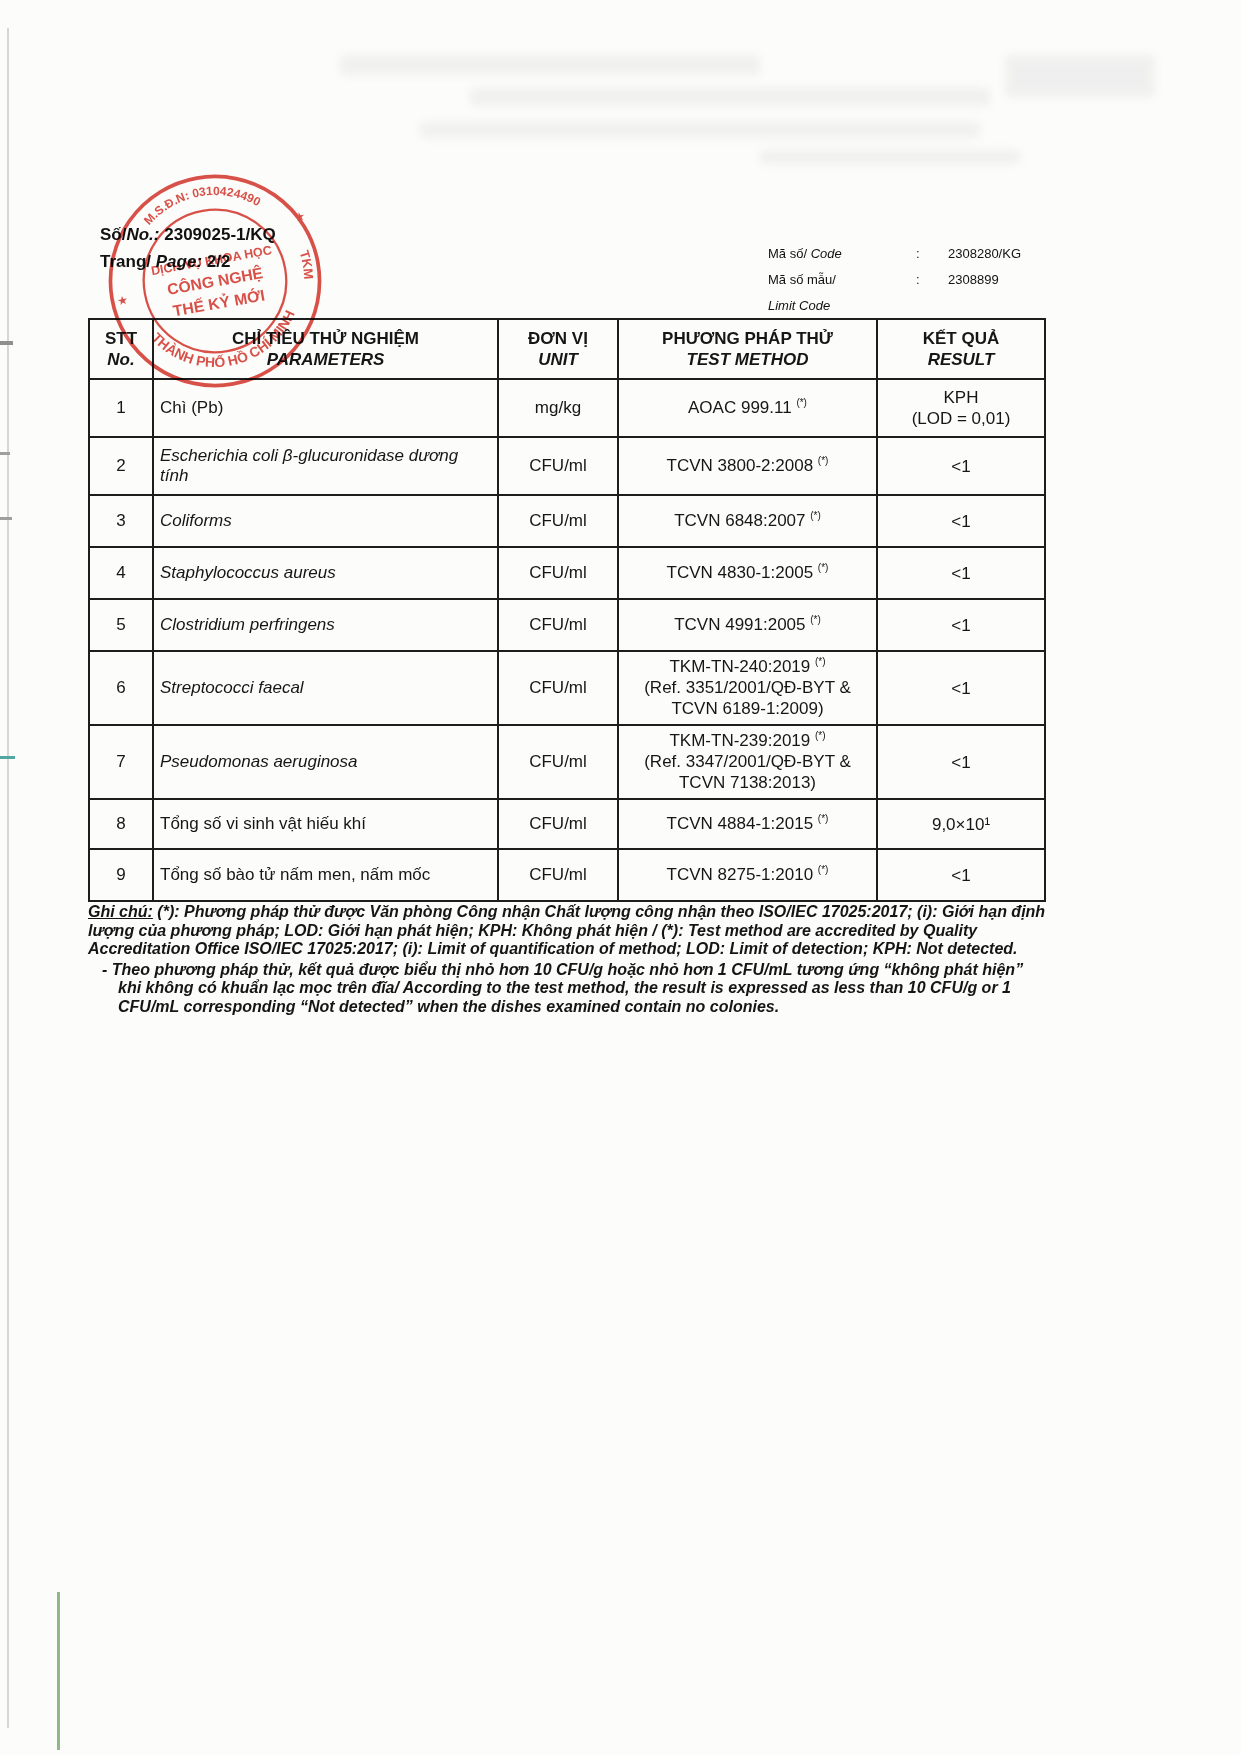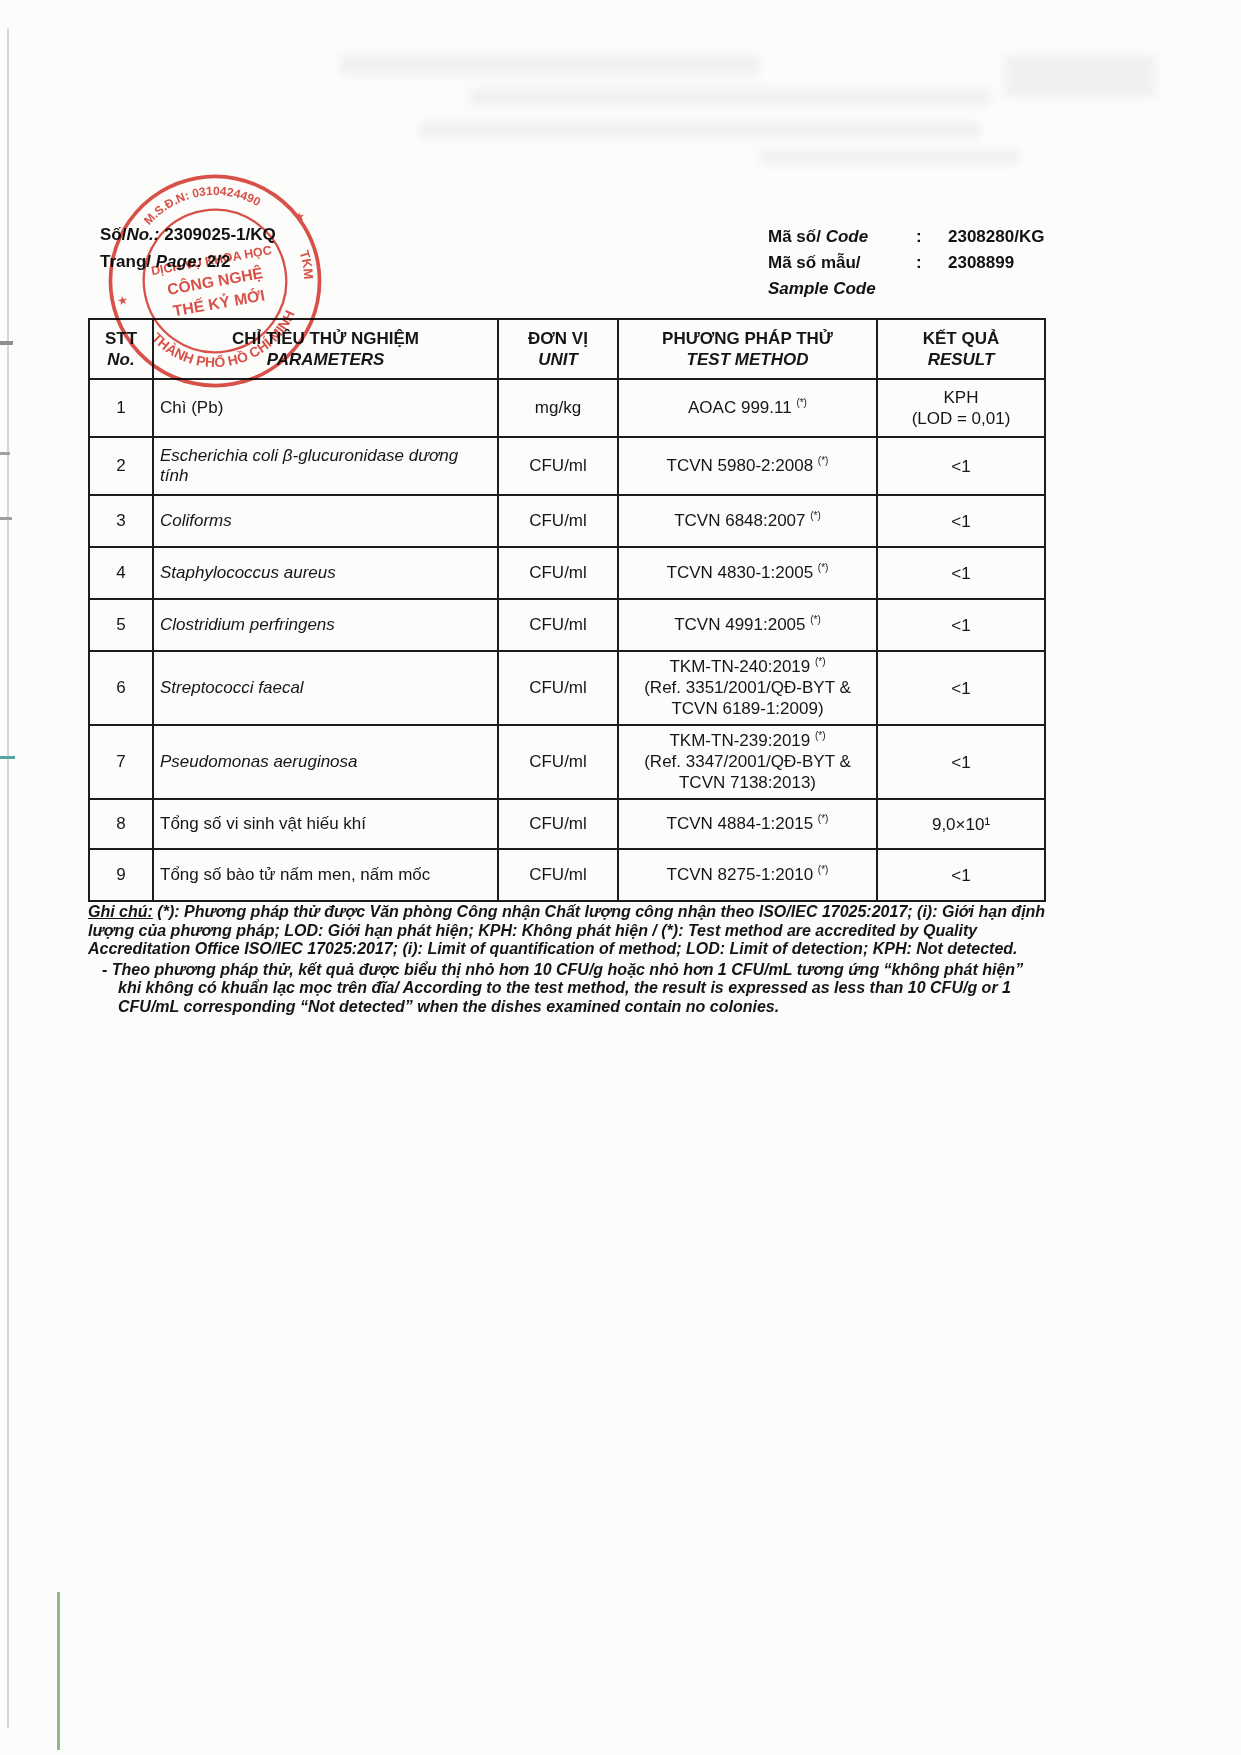--- a/index.html
+++ b/index.html
@@ -6,21 +6,21 @@
   .page{
     position:relative; width:1241px; height:1755px; background:#fcfcfb;
     font-family:"Liberation Sans", sans-serif; color:#121212; overflow:hidden;
   }
   
   .artifact{position:absolute;}
   .bleed{background:#8a8a8a; opacity:.10; filter:blur(5px); border-radius:4px;}
   
   .hdr-left{position:absolute; left:100px; top:221px; font-size:17px; font-weight:bold; line-height:27px; z-index:3;}
   .hdr-left i{font-style:italic;}
-  .hdr-right{position:absolute; left:768px; top:224px; font-size:17px; font-weight:bold; line-height:26px; z-index:3;}
+  .hdr-right{position:absolute; left:768px; top:241px; font-size:13px; font-weight:normal; line-height:26px; z-index:3;}
   .hr-row{display:flex;}
   .hr-label{width:148px;}
   .hr-colon{width:32px; text-align:left;}
   .bi{font-style:italic;}
   
   .stamp{
     position:absolute; left:104px; top:170px; width:222px; height:222px;
     transform:rotate(-10deg); mix-blend-mode:multiply; opacity:.93; z-index:4;
   }
   
@@ -80,21 +80,21 @@
       <span class="hr-label"><span>Mã số/</span> <span class="bi">Code</span></span>
       <span class="hr-colon">:</span>
       <span class="hr-value">2308280/KG</span>
     </div>
     <div class="hr-row">
       <span class="hr-label">Mã số mẫu/</span>
       <span class="hr-colon">:</span>
       <span class="hr-value">2308899</span>
     </div>
     <div class="hr-row">
-      <span class="hr-label bi">Sample Code</span>
+      <span class="hr-label bi">Limit Code</span>
     </div>
   </div>
 
   <div class="stamp">
     <svg viewBox="0 0 240 240" width="222" height="222">
       <defs>
         <path id="arcTop" d="M 27,120 A 93,93 0 0 1 213,120"></path>
         <path id="arcBottom" d="M 27,120 A 93,93 0 0 0 213,120"></path>
         <path id="arcRight" d="M 194,58 A 97,97 0 0 1 194,182"></path>
       </defs>
@@ -155,21 +155,21 @@
         <td class="param">Chì (Pb)</td>
         <td class="c">mg/kg</td>
         <td class="c"><span>AOAC 999.11 </span><sup>(*)</sup><div class="extra"></div></td>
         <td class="c result">KPH
 (LOD = 0,01)</td>
       </tr>
       <tr class="rB">
         <td class="c">2</td>
         <td class="param it">Escherichia coli β-glucuronidase dương tính</td>
         <td class="c">CFU/ml</td>
-        <td class="c"><span>TCVN 5980-2:2008 </span><sup>(*)</sup><div class="extra"></div></td>
+        <td class="c"><span>TCVN 3800-2:2008 </span><sup>(*)</sup><div class="extra"></div></td>
         <td class="c result">&lt;1</td>
       </tr>
       <tr class="rC">
         <td class="c">3</td>
         <td class="param it">Coliforms</td>
         <td class="c">CFU/ml</td>
         <td class="c"><span>TCVN 6848:2007 </span><sup>(*)</sup><div class="extra"></div></td>
         <td class="c result">&lt;1</td>
       </tr>
       <tr class="rD">

